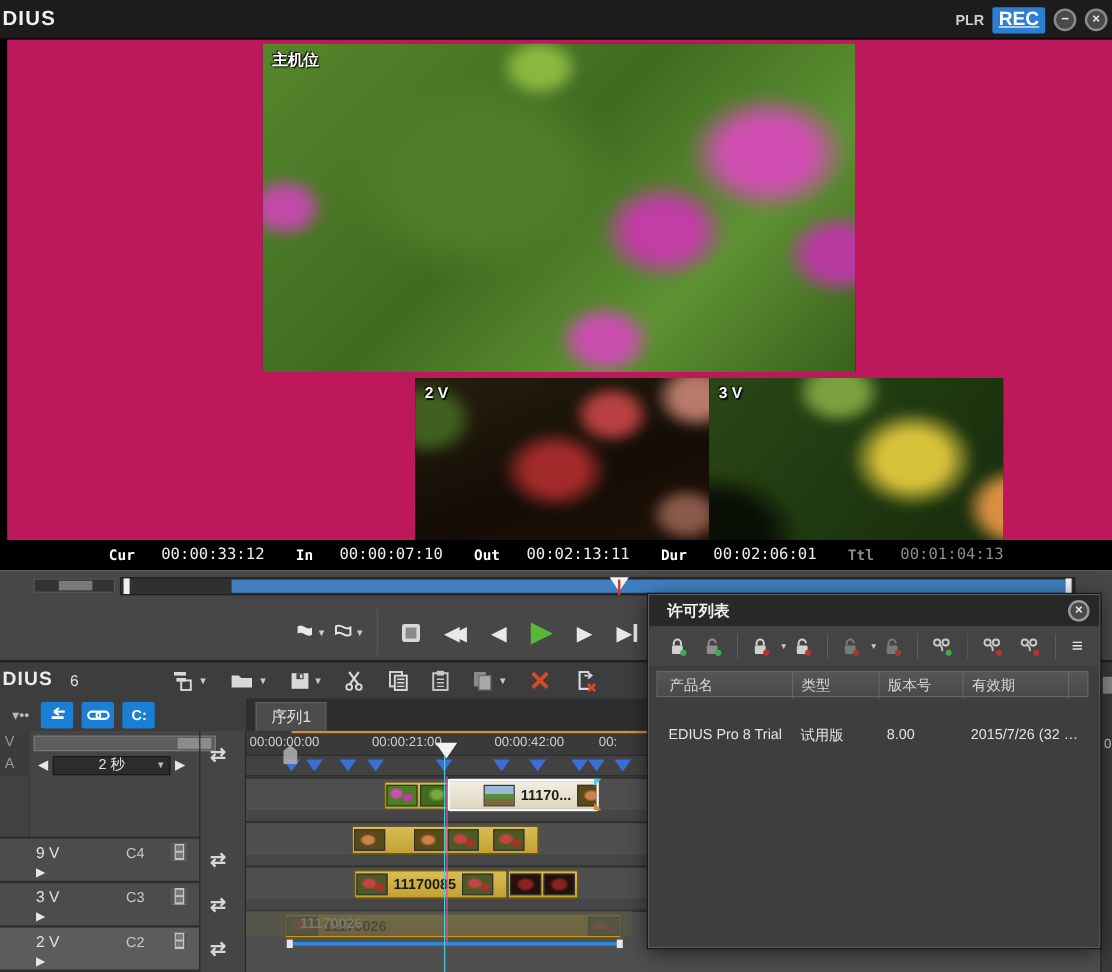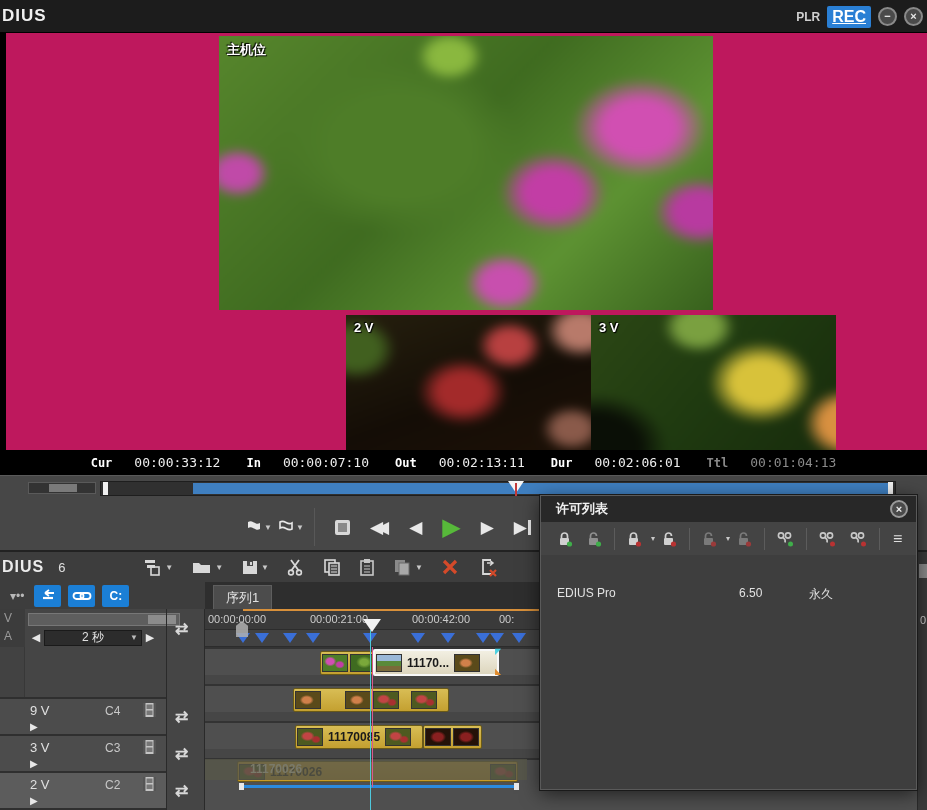--- a/index.html
+++ b/index.html
@@ -139,21 +139,21 @@
   .inout-line { position:absolute; left:38px; top:0; width:674px; height:2px; background:#d8903a; }
   .marker-row { position:absolute; left:0; top:21px; width:712px; height:17px; background:#424242; border-bottom:1px solid #2c2c2c; }
   .bmark { position:absolute; top:3px; width:0; height:0; border-left:7px solid transparent; border-right:7px solid transparent; border-top:10px solid #3a6fd8; filter:drop-shadow(0 0 1px #15folder2a4a); }
   .bmark { filter:none; }
   .ph-white { position:absolute; left:158px; top:10px; width:0; height:0; border-left:9px solid transparent; border-right:9px solid transparent; border-top:13px solid #f2f2f2; z-index:5; }
   .ph-gray { position:absolute; left:31px; top:12px; width:12px; height:16px; background:#b0b0b0; clip-path:polygon(50% 0, 100% 30%, 100% 100%, 0 100%, 0 30%); opacity:.85; z-index:4; }
   .trackrow { position:absolute; left:0; width:712px; background:#4f4f4f; border-top:2px solid #333; }
   .trackrow .lower { position:absolute; left:0; bottom:0; width:712px; height:9px; background:#464646; }
   .clip { position:absolute; background:linear-gradient(#d8bd55, #c4a030); border:1px solid #6a5a18; border-radius:2px; display:flex; align-items:center; overflow:hidden; }
   .clip .ctext { color:#1a1a1a; font-size:12px; font-weight:bold; white-space:nowrap; padding:0 4px; }
-  .clip-sel { background:linear-gradient(#f2efe2, #ddd6be); border:2px solid #f8f8f8; }
+  .clip-sel { background:linear-gradient(#f2efe2, #ddd6be); border:2px solid #f8f8f8;padding-left:27px; }
   .thumb { width:26px; height:18px; border:1px solid #333; flex:none; margin:0 1px; }
   .t-pink { background:radial-gradient(6px 5px at 30% 40%, #d14fb2 0 60%, transparent), radial-gradient(5px 4px at 70% 60%, #c23da5 0 60%, transparent), #4e7d28; }
   .t-green { background:radial-gradient(8px 6px at 55% 45%, #7aa83a 0 50%, transparent), #3f6b20; }
   .t-land { background:linear-gradient(#9ab8d8 0 40%, #5a8a3a 40% 70%, #7a6a3a 70%); }
   .t-red { background:radial-gradient(7px 5px at 40% 45%, #c24444 0 60%, transparent), radial-gradient(5px 4px at 75% 65%, #a83030 0 60%, transparent), #4e5a20; }
   .t-orange { background:radial-gradient(7px 5px at 45% 50%, #d0804a 0 60%, transparent), #5a4a1a; }
   .t-darkred { background:radial-gradient(8px 6px at 50% 50%, #8a2020 0 60%, transparent), #241208; }
   .audio-zone { position:absolute; left:0; top:150px; width:322px; height:21px; background:#565648; opacity:.8; }
   .audio-text { position:absolute; left:45px; top:153px; color:#7a7a6a; font-size:12px; font-weight:bold; }
   .rubber { position:absolute; left:38px; top:176px; width:272px; height:3px; background:#2a8adf; }
@@ -610,22 +610,32 @@
         <svg width="19" height="16" viewBox="0 0 19 16">
             <circle cx="5" cy="4.5" r="2.6" fill="none" stroke="#c8c8c8" stroke-width="1.6"></circle>
             <path d="M7 6.5 q3 2 2 5" fill="none" stroke="#c8c8c8" stroke-width="1.6"></path>
             <circle cx="12" cy="4.5" r="2.6" fill="none" stroke="#c8c8c8" stroke-width="1.6"></circle>
             <circle cx="14.5" cy="13" r="2.5" fill="#b83232"></circle>
           </svg>
       </span>
       <span class="dlg-sep"></span>
       <span class="list-icon">≡</span>
     </div>
-    <div class="dlg-row" style="top:88px">
-      <span class="cell" style="left:10px">EDIUS Pro</span>
-      <span class="cell" style="left:120px"></span>
-      <span class="cell" style="left:192px">6.50</span>
-      <span class="cell" style="left:262px">永久</span>
+    <div class="dlg-table-head">
+      <span class="col-h" style="left:10px">产品名</span>
+      <span class="col-h" style="left:120px">类型</span>
+      <span class="col-h" style="left:192px">版本号</span>
+      <span class="col-h" style="left:262px">有效期</span>
+      <span class="col-div" style="left:112px"></span>
+      <span class="col-div" style="left:184px"></span>
+      <span class="col-div" style="left:254px"></span>
+      <span class="col-div" style="left:342px"></span>
+    </div>
+    <div class="dlg-row" style="top:107px">
+      <span class="cell" style="left:10px">EDIUS Pro 8 Trial</span>
+      <span class="cell" style="left:120px">试用版</span>
+      <span class="cell" style="left:192px">8.00</span>
+      <span class="cell" style="left:262px">2015/7/26 (32 …</span>
     </div>
   </div>
 
 
 </div>
 
 </body></html>

